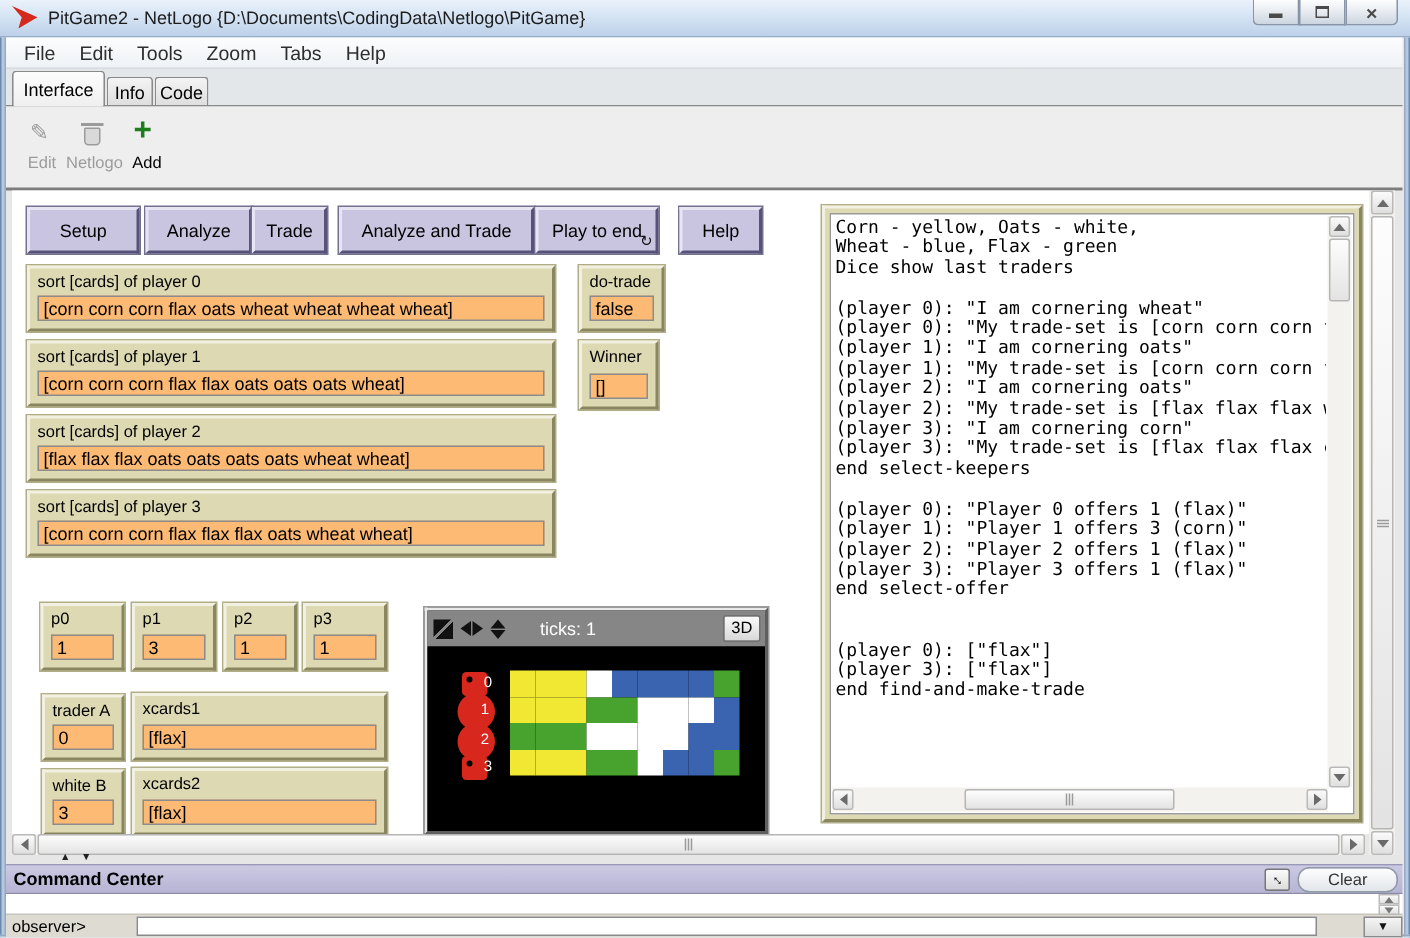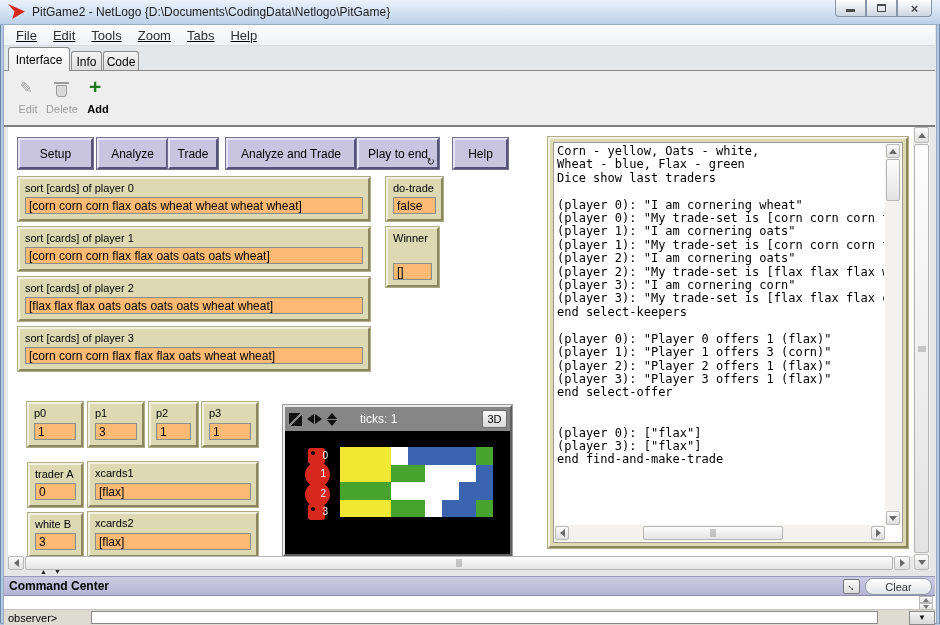--- a/index.html
+++ b/index.html
@@ -23,36 +23,36 @@
   .glyph-max { width:9px; height:8px; border:1px solid #4a4a4a; border-top:2px solid #4a4a4a; }
   .glyph-close { font-size:13px; font-weight:bold; color:#4a4a4a; line-height:13px; }
 
   .side-border { top:25px; width:4px; height:600px; background:#b4c9e0; border-left:1px solid #6c88ab; border-right:1px solid #93a9c4; }
   #border-left { left:0; } #border-right { right:0; border-left:1px solid #93a9c4; border-right:1px solid #6c88ab; }
   #border-bottom { left:0; bottom:0; width:940px; height:2px; background:#b4c9e0; border-top:1px solid #93a9c4; }
 
   
   #menubar { left:4px; top:25px; width:931px; height:21px;
     background:linear-gradient(#fcfdfe,#eef2f6); border-bottom:1px solid #d8dce1;
-    display:flex; align-items:center; padding-left:4px;text-decoration:underline; }
+    display:flex; align-items:center; padding-left:4px; }
   .menu-item { font-size:13px; color:#2e2e2e; padding:0 8px; }
 
   
   #tabbar { left:4px; top:46px; width:931px; height:25px; background:#e4e7ea; }
   .tab { position:absolute; border:1px solid #8a8a8a; border-bottom:none;
     border-radius:3px 3px 0 0; font-size:12px; display:flex; align-items:center; justify-content:center; }
   #tab-interface { left:4px; top:1px; width:62px; height:24px; background:linear-gradient(#fdfdfd,#efefef); z-index:2; }
   #tab-info { left:67px; top:5px; width:31px; height:20px; background:linear-gradient(#f4f4f4,#dddddd); }
   #tab-code { left:99px; top:5px; width:36px; height:20px; background:linear-gradient(#f4f4f4,#dddddd); }
   #tabbar-line { left:4px; top:70px; width:931px; height:1px; background:#8a8a8a; }
 
   
   #toolbar { left:4px; top:71px; width:931px; height:56px; background:#eeeeee; border-bottom:2px solid #7d7d7d; }
   .tool-label { position:absolute; font-size:11px; color:#9b9b9b; text-align:center; }
-  .tool-label.enabled { color:#000;font-weight:bold; }
+  .tool-label.enabled { color:#000; }
   #edit-icon { left:16px; top:8px; font-size:15px; color:#9b9b9b; }
   #trash-body { left:52px; top:14px; width:11px; height:12px; border:1px solid #9b9b9b; border-radius:1px 1px 3px 3px; background:#d9d9d9; }
   #trash-lid { left:50px; top:11px; width:15px; height:2px; background:#9b9b9b; }
   #add-icon { left:85px; top:4px; font-size:21px; font-weight:bold; color:#1d7d1d; }
   #widget-combo { left:112px; top:86px; width:85px; height:26px; background:#fff; border:1px solid #8f8f8f; border-radius:2px;
     display:flex; align-items:center; padding:0 5px; }
   #abc-badge { background:#ccccf2; border:1px solid #aaaad0; font-size:8px; padding:0 2px; color:#222; position:relative; margin-right:5px;}
   #abc-badge i { position:absolute; left:-3px; top:-4px; width:4px; height:4px; background:#7a1515; transform:rotate(45deg); }
   #widget-combo .combo-text { font-size:12px; color:#000; flex:1; }
   .combo-arrow { font-size:8px; color:#333; }
@@ -213,21 +213,21 @@
   <div id="tab-info" class="tab">Info</div>
   <div id="tab-code" class="tab">Code</div>
 </div>
 <div id="tabbar-line" class="abs"></div>
 
 <div id="toolbar" class="abs">
   <span id="edit-icon" class="abs">✎</span>
   <span class="abs tool-label" style="left:8px;top:32px;width:32px;">Edit</span>
   <span id="trash-lid" class="abs"></span>
   <span id="trash-body" class="abs"></span>
-  <span class="abs tool-label" style="left:40px;top:32px;width:36px;">Delete</span>
+  <span class="abs tool-label" style="left:40px;top:32px;width:36px;">Netlogo</span>
   <span id="add-icon" class="abs">+</span>
   <span class="abs tool-label enabled" style="left:78px;top:32px;width:32px;">Add</span>
 
   <div id="widget-combo" class="abs">
     <span id="abc-badge"><i></i><span>abc</span></span>
     <span class="combo-text">Button</span>
     <span class="combo-arrow">▼</span>
   </div>
 
   <div class="abs tool-sep" style="left:208px;"></div>
@@ -276,21 +276,21 @@
 </div>
 <div class="mon" style="left:18px;top:327px;width:352px;height:44px;">
   <span class="lbl">sort [cards] of player 3</span>
   <span class="val">[corn corn corn flax flax flax oats wheat wheat]</span>
 </div>
 
 <div class="mon" style="left:386px;top:177px;width:57px;height:44px;">
   <span class="lbl">do-trade</span>
   <span class="val">false</span>
 </div>
-<div class="mon" style="left:386px;top:227px;width:53px;height:60px;">
+<div class="mon" style="left:386px;top:227px;width:53px;height:46px;">
   <span class="lbl">Winner</span>
   <span class="val">[]</span>
 </div>
 
 <div class="mon" style="left:27px;top:402px;width:56px;height:45px;">
   <span class="lbl">p0</span>
   <span class="val">1</span>
 </div>
 <div class="mon" style="left:88px;top:402px;width:56px;height:45px;">
   <span class="lbl">p1</span>

